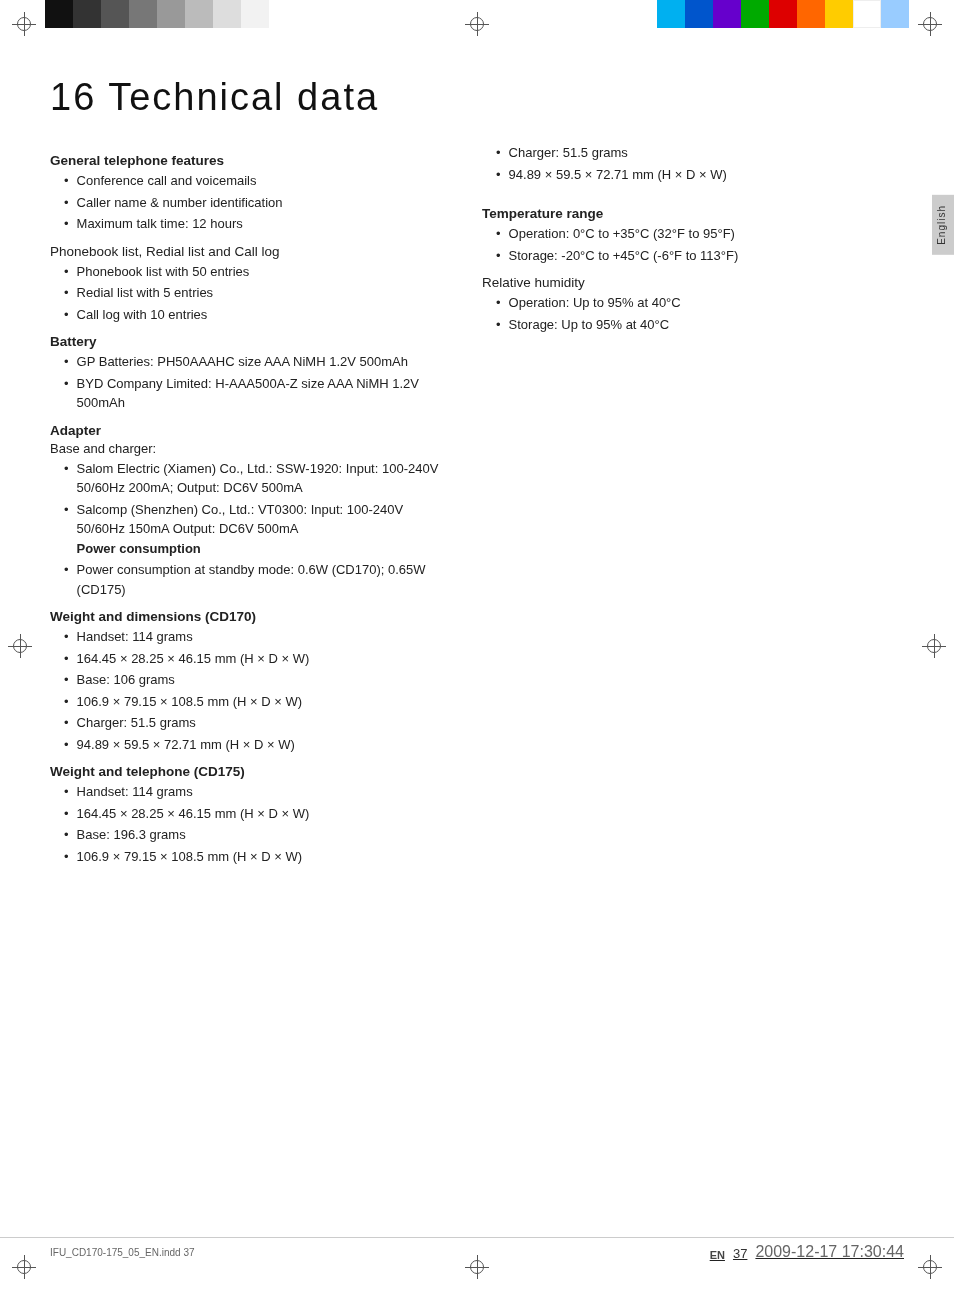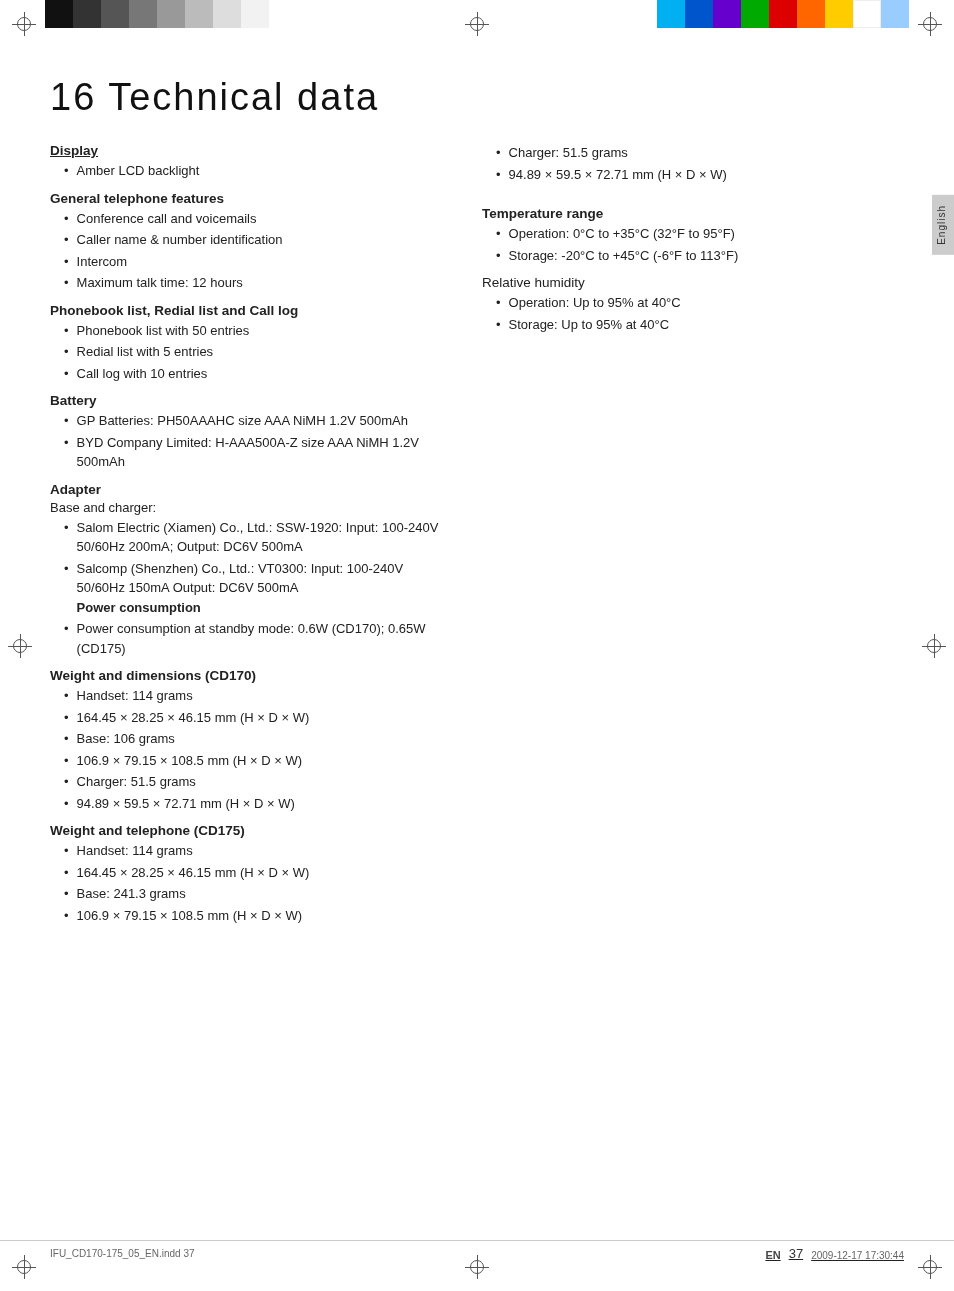--- a/index.html
+++ b/index.html
@@ -104,49 +104,38 @@
 </div>
 
 <div style="position:absolute; top:48px; left:50px; right:50px; bottom:50px;">
 
   <h1 style="font-size:38px; font-weight:300; letter-spacing:2px; color:#111; margin-top:28px; margin-bottom:24px; font-family:Arial, sans-serif;">16  Technical data</h1>
 
   <div style="display:flex; gap:32px;">
 
     <div style="flex:1; max-width:400px;">
 
-      <div>
-        <p style="font-weight:bold; font-size:13.5px; margin-bottom:3px; text-decoration:underline;">Display</p>
-        <ul class="bullet-list">
-          <li>
-              <span class="li-text">Amber LCD backlight</span>
-            </li>
-        </ul>
-      </div>
 
       <div style="margin-top:10px;">
         <p style="font-weight:bold; font-size:13.5px; margin-bottom:3px;">General telephone features</p>
         <ul class="bullet-list">
           <li>
               <span class="li-text">Conference call and voicemails</span>
             </li>
           <li>
               <span class="li-text">Caller name &amp; number identification</span>
             </li>
           <li>
-              <span class="li-text">Intercom</span>
-            </li>
-          <li>
               <span class="li-text">Maximum talk time: 12 hours</span>
             </li>
         </ul>
       </div>
 
       <div style="margin-top:10px;">
-        <p style="font-weight:bold; font-size:13.5px; margin-bottom:3px;">Phonebook list, Redial list and Call log</p>
+        <p style="font-weight:normal; font-size:13.5px; margin-bottom:3px;">Phonebook list, Redial list and Call log</p>
         <ul class="bullet-list">
           <li>
               <span class="li-text">Phonebook list with 50 entries</span>
             </li>
           <li>
               <span class="li-text">Redial list with 5 entries</span>
             </li>
           <li>
               <span class="li-text">Call log with 10 entries</span>
             </li>
@@ -208,21 +197,21 @@
       <div style="margin-top:10px;">
         <p style="font-weight:bold; font-size:13.5px; margin-bottom:3px;">Weight and telephone (CD175)</p>
         <ul class="bullet-list">
           <li>
               <span class="li-text">Handset: 114 grams</span>
             </li>
           <li>
               <span class="li-text">164.45 × 28.25 × 46.15 mm (H × D × W)</span>
             </li>
           <li>
-              <span class="li-text">Base: 241.3 grams</span>
+              <span class="li-text">Base: 196.3 grams</span>
             </li>
           <li>
               <span class="li-text">106.9 × 79.15 × 108.5 mm (H × D × W)</span>
             </li>
         </ul>
       </div>
 
     </div>
 
     <div style="flex:1; padding-top:0;">
@@ -280,15 +269,15 @@
   <div style="position:absolute; top:50%; left:0; width:100%; height:1px; background:#555;"></div>
   <div style="position:absolute; left:50%; top:0; width:1px; height:100%; background:#555;"></div>
   <div style="position:absolute; width:14px; height:14px; border:1px solid #555; border-radius:50%; top:50%; left:50%; transform:translate(-50%,-50%);"></div>
 </div>
 
 <div style="position:absolute; bottom:30px; left:0; right:0; border-top:1px solid #ccc; display:flex; justify-content:space-between; align-items:center; padding:5px 50px 0;">
   <span style="font-size:10px; color:#666;">IFU_CD170-175_05_EN.indd   37</span>
   <div style="display:flex; align-items:flex-end; gap:8px;text-decoration:underline;">
     <span style="font-size:11px; font-weight:bold; color:#444;">EN</span>
     <span style="font-size:13px; color:#333;">37</span>
-    <span style="font-size:10px; color:#666;">2009-12-17    17:30:44</span>
+    <span style="font-size:16px; color:#666;">2009-12-17    17:30:44</span>
   </div>
 </div>
 
 </body></html>

